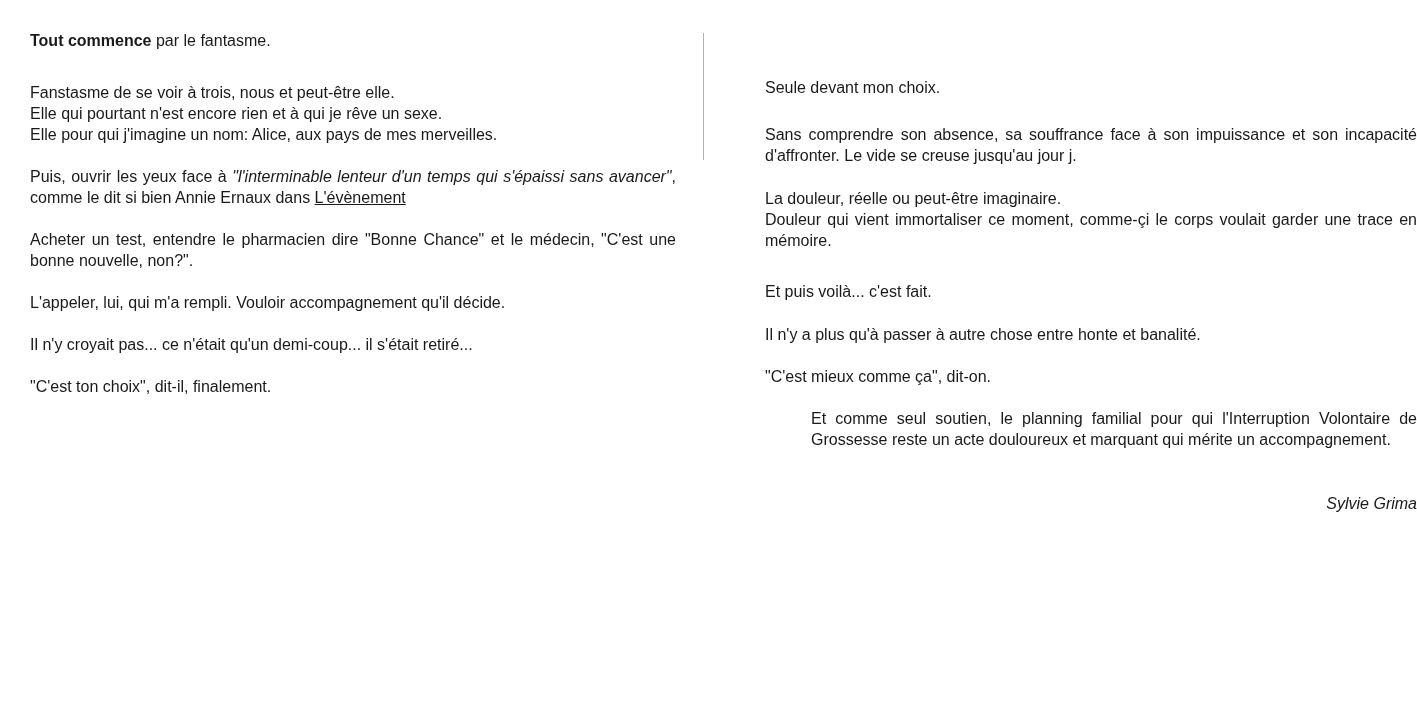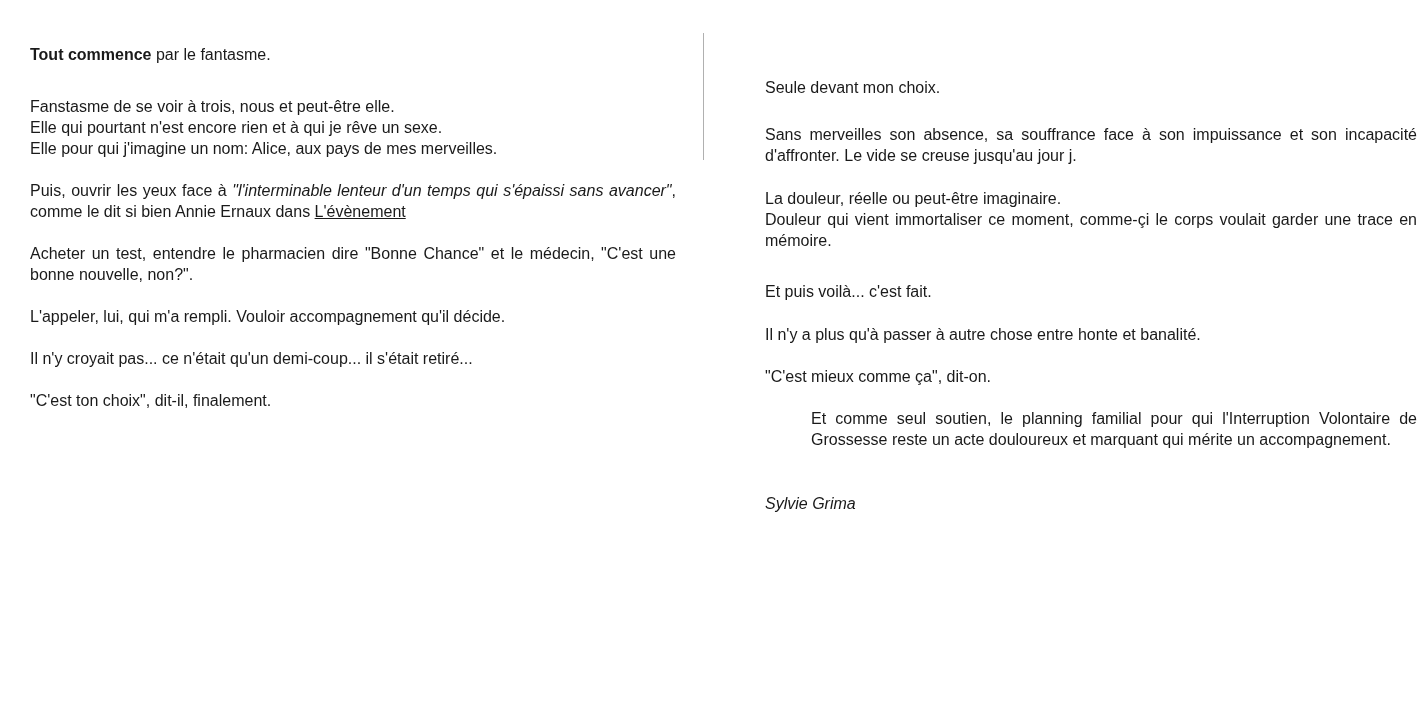--- a/index.html
+++ b/index.html
@@ -17,21 +17,21 @@
     line-height: 21px;
     color: #1a1a1a;
     overflow: hidden;
   }
   .column {
     position: absolute;
     text-align: justify;
   }
   #left-column {
     left: 30px;
-    top: 44px;
+    top: 30px;
     width: 646px;
   }
   #right-column {
     left: 765px;
     top: 77px;
     width: 652px;
   }
   #column-divider {
     position: absolute;
     left: 703px;
@@ -44,20 +44,21 @@
   .mb21 { margin-bottom: 21px; }
   .mb22 { margin-bottom: 22px; }
   .mb26 { margin-bottom: 26px; }
   .mb30 { margin-bottom: 30px; }
   .mb31 { margin-bottom: 31px; }
   .mb43 { margin-bottom: 43px; margin-left: 46px; }
   .bold { font-weight: bold; }
   .italic { font-style: italic; }
   .underline { text-decoration: underline; }
   .signature {
+    text-align: right;
     font-style: italic;
   }
 </style>
 </head>
 <body>
 
 <div id="page">
 
   <div id="left-column" class="column">
 
@@ -78,21 +79,21 @@
     <p>"C'est ton choix", dit-il, finalement.</p>
 
   </div>
 
   <div id="column-divider"></div>
 
   <div id="right-column" class="column">
 
     <p class="mb26">Seule devant mon choix.</p>
 
-    <p class="mb22">Sans merveilles son absence, sa souffrance face à son impuissance et son incapacité d'affronter. Le vide se creuse jusqu'au jour j.</p>
+    <p class="mb22">Sans comprendre son absence, sa souffrance face à son impuissance et son incapacité d'affronter. Le vide se creuse jusqu'au jour j.</p>
 
     <p class="mb30"><span>La douleur, réelle ou peut-être imaginaire.</span><br><span>Douleur qui vient immortaliser ce moment, comme-çi le corps voulait garder une trace en mémoire.</span></p>
 
     <p class="mb22">Et puis voilà... c'est fait.</p>
 
     <p class="mb21">Il n'y a plus qu'à passer à autre chose entre honte et banalité.</p>
 
     <p class="mb21">"C'est mieux comme ça", dit-on.</p>
 
     <p class="mb43">Et comme seul soutien, le planning familial pour qui l'Interruption Volontaire de Grossesse reste un acte douloureux et marquant qui mérite un accompagnement.</p>

